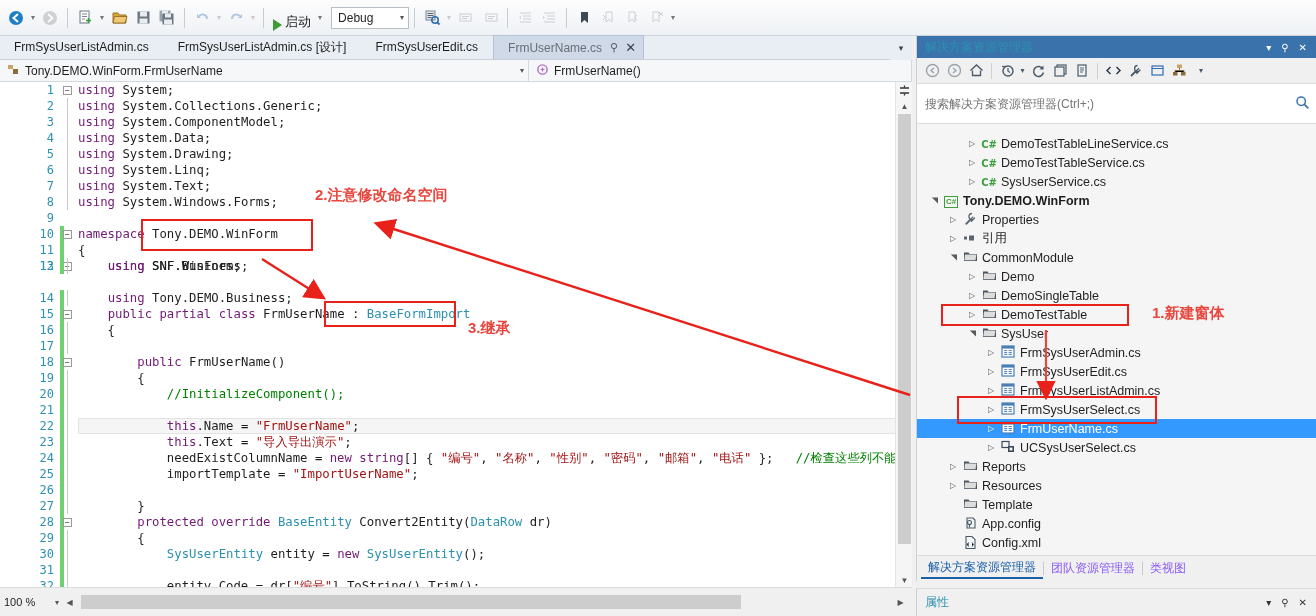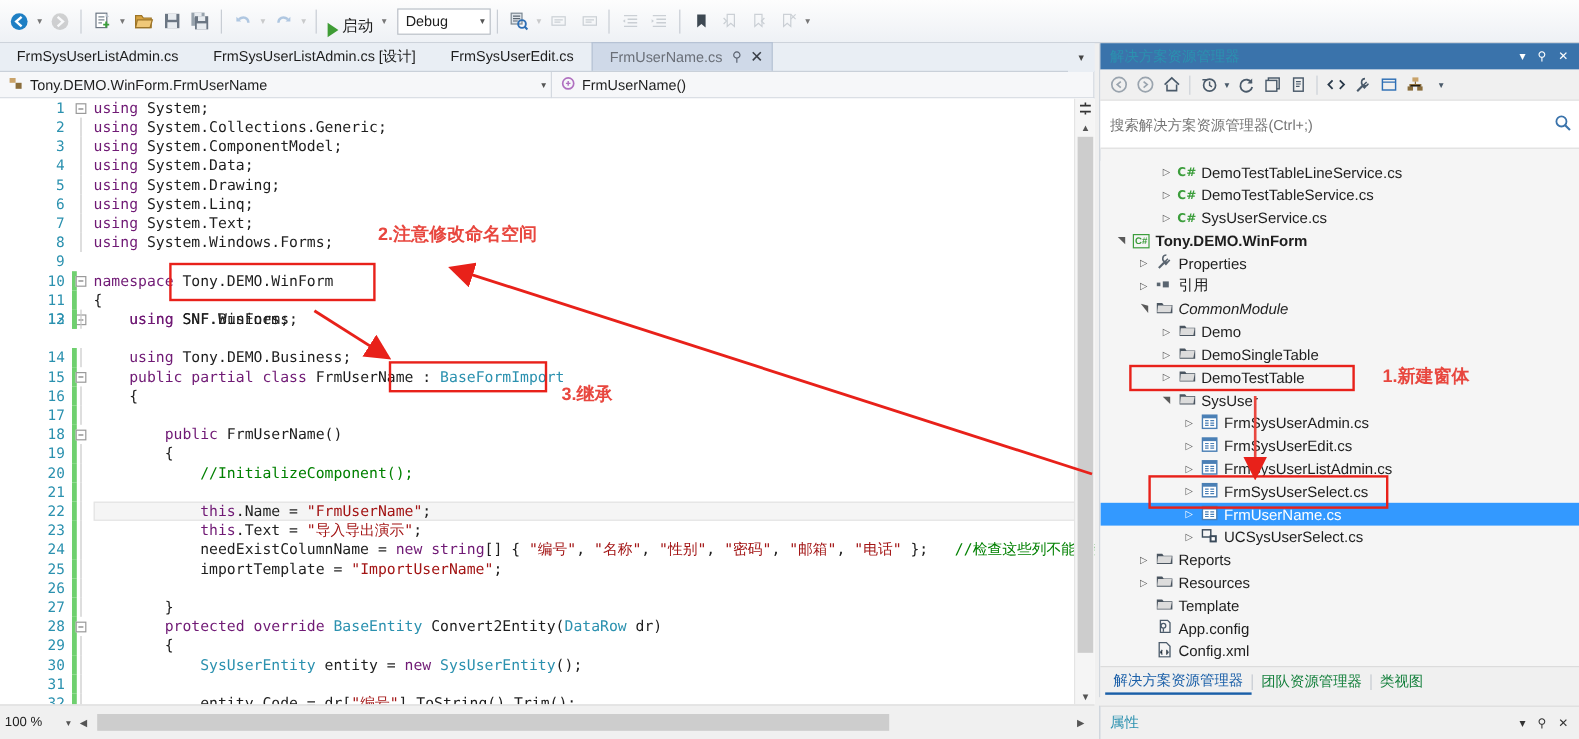--- a/index.html
+++ b/index.html
@@ -67,21 +67,21 @@
 
   
   .navbar {
     position: absolute; left: 0; top: 60px; width: 912px; height: 22px;
     background: #f6f7f9; border-bottom: 1px solid #d4d9e0; display: flex; align-items: center;
   }
   .nav-combo {
     display: flex; align-items: center; height: 22px; border-right: 1px solid #d4d9e0;
     padding: 0 4px; font-size: 12px; color: #1e1e1e;
   }
-  .nav-combo.first { width: 460px; justify-content: center; }
+  .nav-combo.first { width: 529px; justify-content: center; }
   .nav-combo.second { flex: 1; }
   .nav-combo .ic { margin: 0 5px 0 3px; font-size: 11px; }
   .nav-combo .txt { flex: 1; overflow: hidden; white-space: nowrap; }
   .nav-combo .car { font-size: 8px; color: #555; padding-left: 6px; }
 
   
   .editor {
     position: absolute; left: 0; top: 82px; width: 912px; height: 505px;
     background: #ffffff; overflow: hidden;
   }
@@ -176,21 +176,21 @@
   .tr.sel { background: #3399ff; color: #ffffff; }
   .tr .exp { width: 14px; text-align: center; font-size: 8px; color: #5a5a5a; flex: none; }
   .tr.sel .exp { color: #fff; }
   .tr .ic { width: 20px; text-align: center; flex: none; font-size: 11px; }
   .tr .lb { padding-left: 2px; }
   .tr.bold .lb { font-weight: bold; }
   .se-tabs {
     position: absolute; left: 0; bottom: 0; right: 0; height: 26px;
     background: #f0f0f0; border-top: 1px solid #dcdcdc; display: flex; align-items: center; padding-left: 4px;
   }
-  .se-tab { font-size: 12px; padding: 0 7px; height: 20px; display: flex; align-items: center; color: #15803d; }
+  .se-tab { font-size: 12px; padding: 0 7px; height: 20px; display: flex; align-items: center; color: #8b5cf6; }
   .se-tab.active { color: #1a5fa8; border-bottom: 2px solid #1a5fa8; }
   .se-tab-sep { width: 1px; height: 13px; background: #c5cad1; }
 
   
   .props {
     position: absolute; left: 916px; top: 588px; width: 400px; height: 28px;
     background: #f0f0f0; border-left: 1px solid #c9d0d9; border-top: 1px solid #dcdcdc;
     display: flex; align-items: center; padding: 0 4px 0 8px;
   }
   .props .t { flex: 1; font-size: 12px; }
@@ -575,21 +575,21 @@
           <span class="lb">Properties</span>
         </div>
         <div class="tr" style="padding-left: 29px;">
           <span class="exp">▷</span>
           <span class="ic"><svg width="14" height="14" viewBox="0 0 14 14">
               <rect x="1" y="5.5" width="3" height="3" fill="#5a6570"></rect>
               <rect x="6" y="4.5" width="5" height="5" fill="#5a6570"></rect>
             </svg></span>
           <span class="lb">引用</span>
         </div>
-        <div class="tr" style="padding-left: 29px; font-style: italic;">
+        <div class="tr" style="padding-left: 29px;">
           <span class="exp" style="transform: rotate(-90deg);">◢</span>
           <span class="ic"><svg width="15" height="13" viewBox="0 0 15 13">
               <path d="M1 2.5h4.5l1.2 1.6H14V11H1z" fill="#4a5560"></path>
               <path d="M2 4.6h11.5l-1 5.6H1.4z" fill="#dcdcdc"></path>
             </svg></span>
           <span class="lb">CommonModule</span>
         </div>
         <div class="tr" style="padding-left: 48px;">
           <span class="exp">▷</span>
           <span class="ic"><svg width="15" height="13" viewBox="0 0 15 13">

